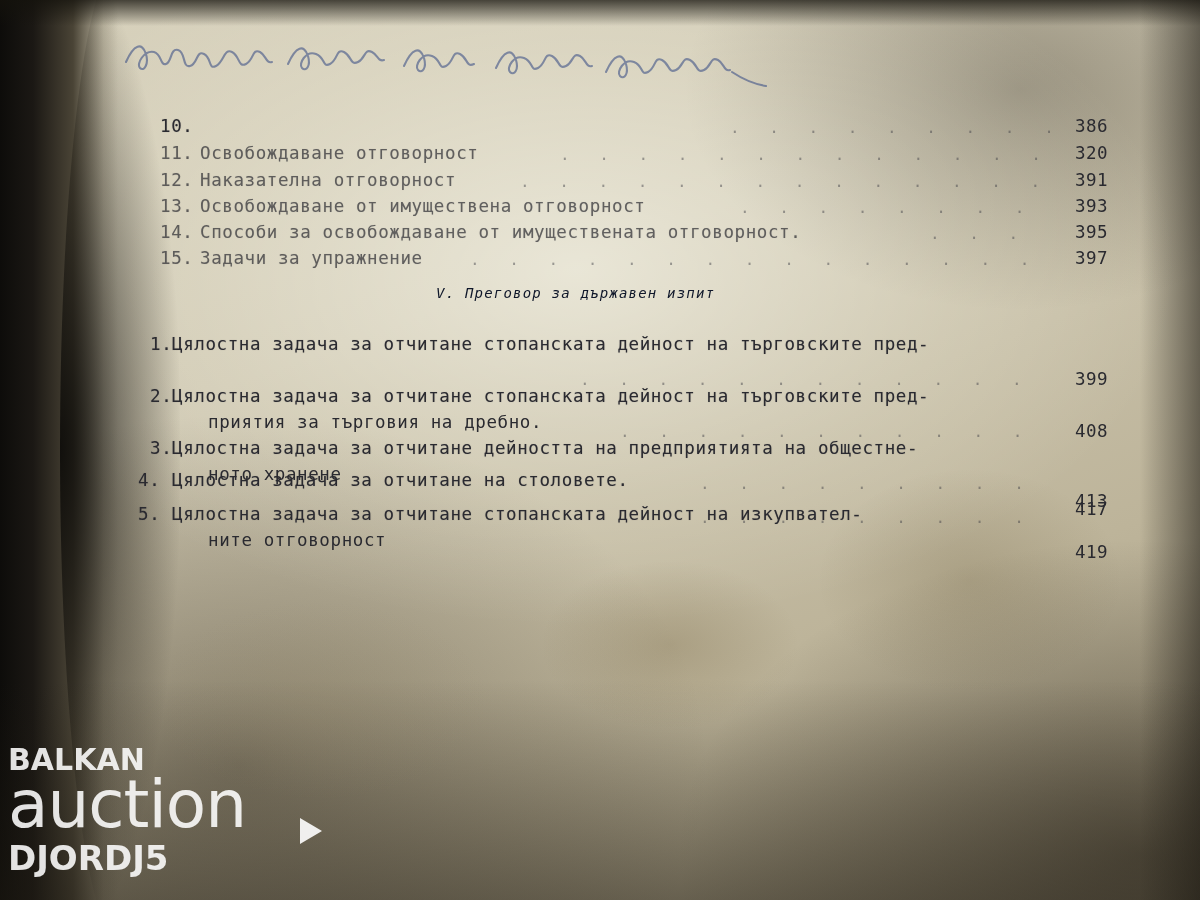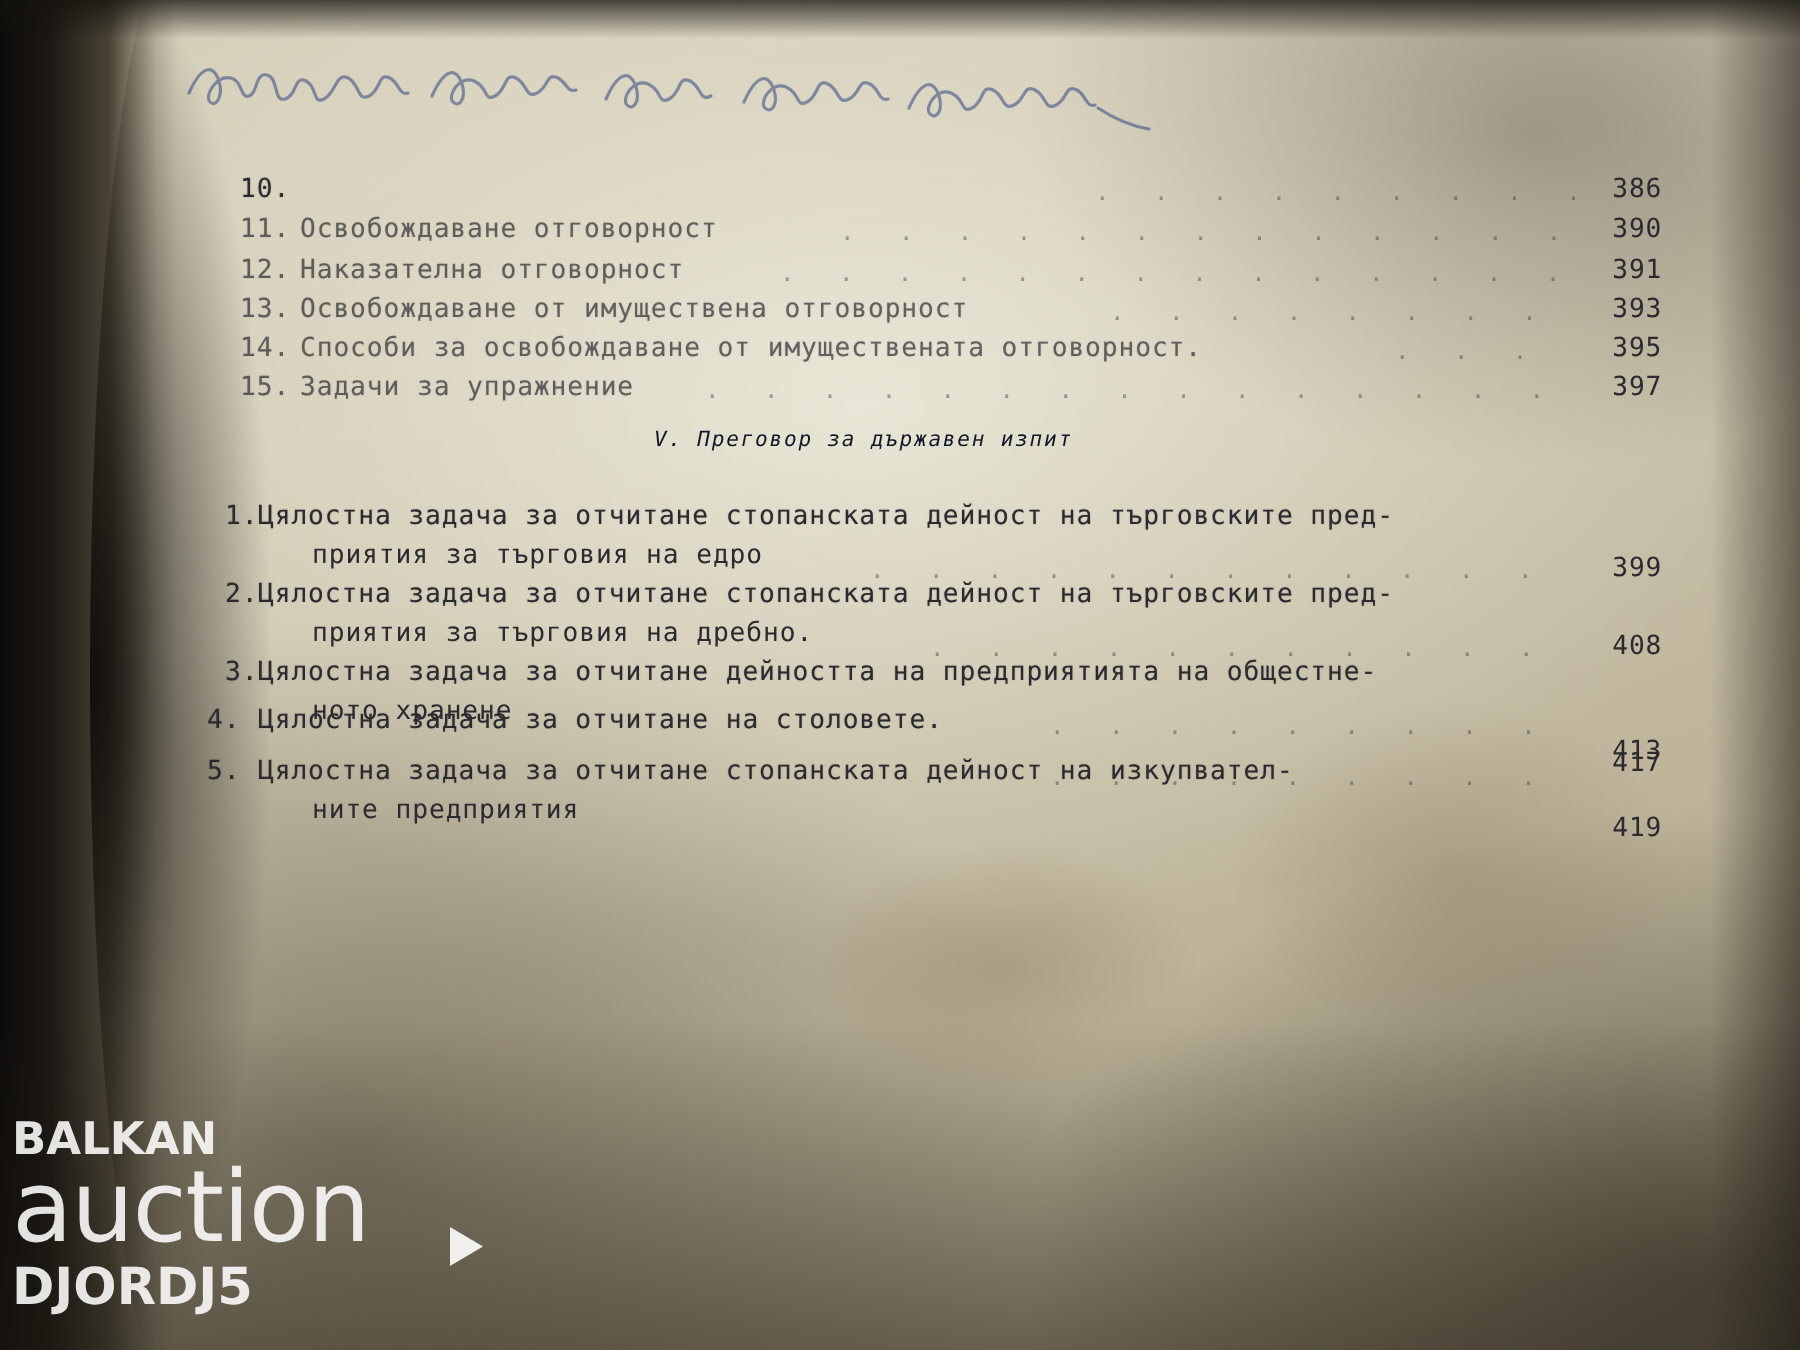--- a/index.html
+++ b/index.html
@@ -177,21 +177,21 @@
 
   <div class="text-block">
 
     <div class="toc-line" style="left:160px; top:116px;">10.</div>
     <div class="dots" style="left:730px; top:118px; width:320px;">. . . . . . . . . . . . . . .</div>
     <div class="num" style="left:1050px; top:116px;">386</div>
 
     <div class="toc-line faded" style="left:160px; top:143px;">11.</div>
     <div class="toc-line faded" style="left:200px; top:143px;">Освобождаване отговорност</div>
     <div class="dots" style="left:560px; top:145px; width:490px;">. . . . . . . . . . . . . . . . . . . . .</div>
-    <div class="num" style="left:1050px; top:143px;">390</div>
+    <div class="num" style="left:1050px; top:143px;">320</div>
 
     <div class="toc-line faded" style="left:160px; top:170px;">12.</div>
     <div class="toc-line faded" style="left:200px; top:170px;">Наказателна отговорност</div>
     <div class="dots" style="left:520px; top:172px; width:530px;">. . . . . . . . . . . . . . . . . . . . . .</div>
     <div class="num" style="left:1050px; top:170px;">391</div>
 
     <div class="toc-line faded" style="left:160px; top:196px;">13.</div>
     <div class="toc-line faded" style="left:200px; top:196px;">Освобождаване от имуществена отговорност</div>
     <div class="dots" style="left:740px; top:198px; width:310px;">. . . . . . . . . . . . .</div>
     <div class="num" style="left:1050px; top:196px;">393</div>
@@ -203,21 +203,20 @@
 
     <div class="toc-line faded" style="left:160px; top:248px;">15.</div>
     <div class="toc-line faded" style="left:200px; top:248px;">Задачи за упражнение</div>
     <div class="dots" style="left:470px; top:250px; width:580px;">. . . . . . . . . . . . . . . . . . . . . . . .</div>
     <div class="num" style="left:1050px; top:248px;">397</div>
 
     <div class="sec-heading" style="left:436px; top:285px;">V. Преговор за държавен изпит</div>
 
     <div class="toc-line" style="left:150px; top:334px;">1.</div>
     <div class="toc-line" style="left:172px; top:334px;">Цялостна задача за отчитане стопанската дейност на търговските пред-</div>
-    <div class="cont" style="left:208px; top:360px;">приятия за търговия на едро</div>
     <div class="dots" style="left:580px; top:370px; width:470px;">. . . . . . . . . . . . . . . . . . .</div>
     <div class="num" style="left:1050px; top:369px;">399</div>
 
     <div class="toc-line" style="left:150px; top:386px;">2.</div>
     <div class="toc-line" style="left:172px; top:386px;">Цялостна задача за отчитане стопанската дейност на търговските пред-</div>
     <div class="cont" style="left:208px; top:412px;">приятия за търговия на дребно.</div>
     <div class="dots" style="left:620px; top:422px; width:430px;">. . . . . . . . . . . . . . . . .</div>
     <div class="num" style="left:1050px; top:421px;">408</div>
 
     <div class="toc-line" style="left:150px; top:438px;">3.</div>
@@ -226,21 +225,21 @@
     <div class="dots" style="left:700px; top:474px; width:350px;">. . . . . . . . . . . . . .</div>
     <div class="num" style="left:1050px; top:473px;margin-top:18px;">413</div>
 
     <div class="toc-line" style="left:138px; top:470px;">4.</div>
     <div class="toc-line" style="left:172px; top:470px;">Цялостна задача за отчитане на столовете.</div>
     <div class="dots" style="left:700px; top:508px; width:350px;">. . . . . . . . . . . . . .</div>
     <div class="num" style="left:1050px; top:499px;">417</div>
 
     <div class="toc-line" style="left:138px; top:504px;">5.</div>
     <div class="toc-line" style="left:172px; top:504px;">Цялостна задача за отчитане стопанската дейност на изкупвател-</div>
-    <div class="cont" style="left:208px; top:530px;">ните предприятия</div>
+    <div class="cont" style="left:208px; top:530px;">ните отговорност</div>
     <div class="num" style="left:1050px; top:542px;">419</div>
   </div>
 
   <div class="wm wm-balkan">BALKAN</div>
   <div class="wm wm-auction">auction</div>
   <div class="wm-tri"></div>
   <div class="wm wm-dj">DJORDJ5</div>
 
 </div>
 

